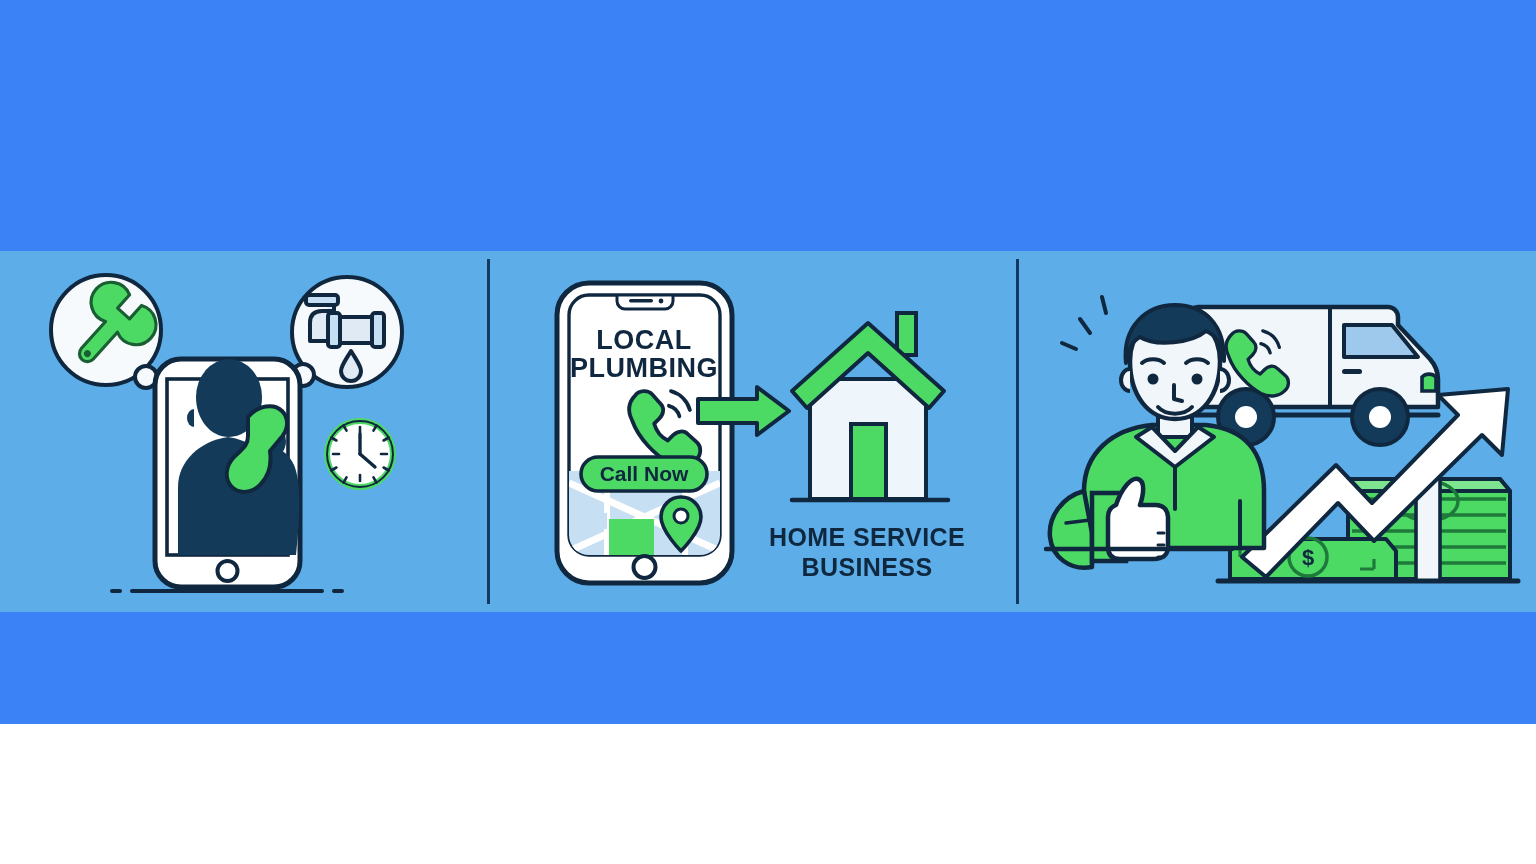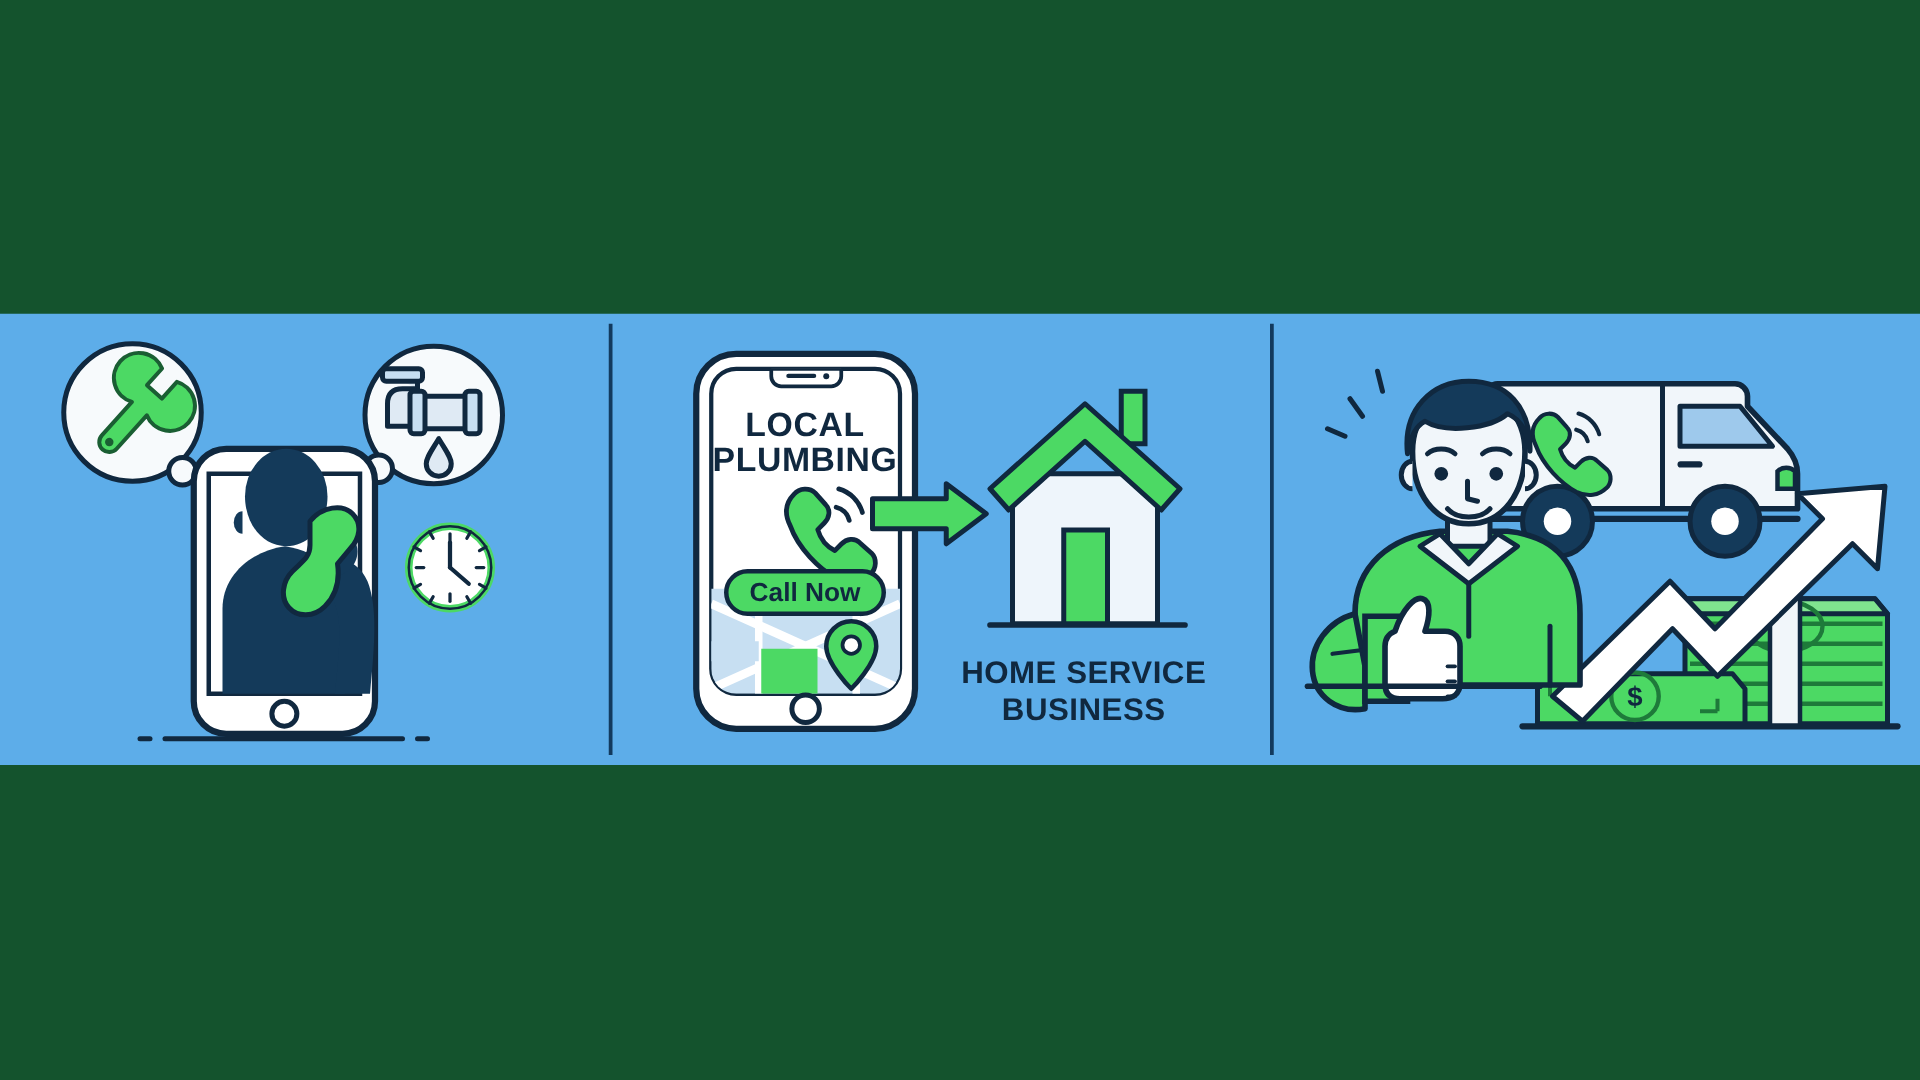--- a/index.html
+++ b/index.html
@@ -7,22 +7,22 @@
     padding: 0;
     background: #ffffff;
     width: 1536px;
     height: 864px;
     overflow: hidden;
     font-family: "Liberation Sans", sans-serif;
   }
   #stage {
     position: relative;
     width: 1536px;
-    height: 864px;
-    background: #14532d;
+    height: 724px;
+    background: #3b82f6;
   }
   #banner {
     position: absolute;
     left: 0;
     top: 251px;
     width: 1536px;
     height: 361px;
     background: #5dade9;
     overflow: hidden;
   }

